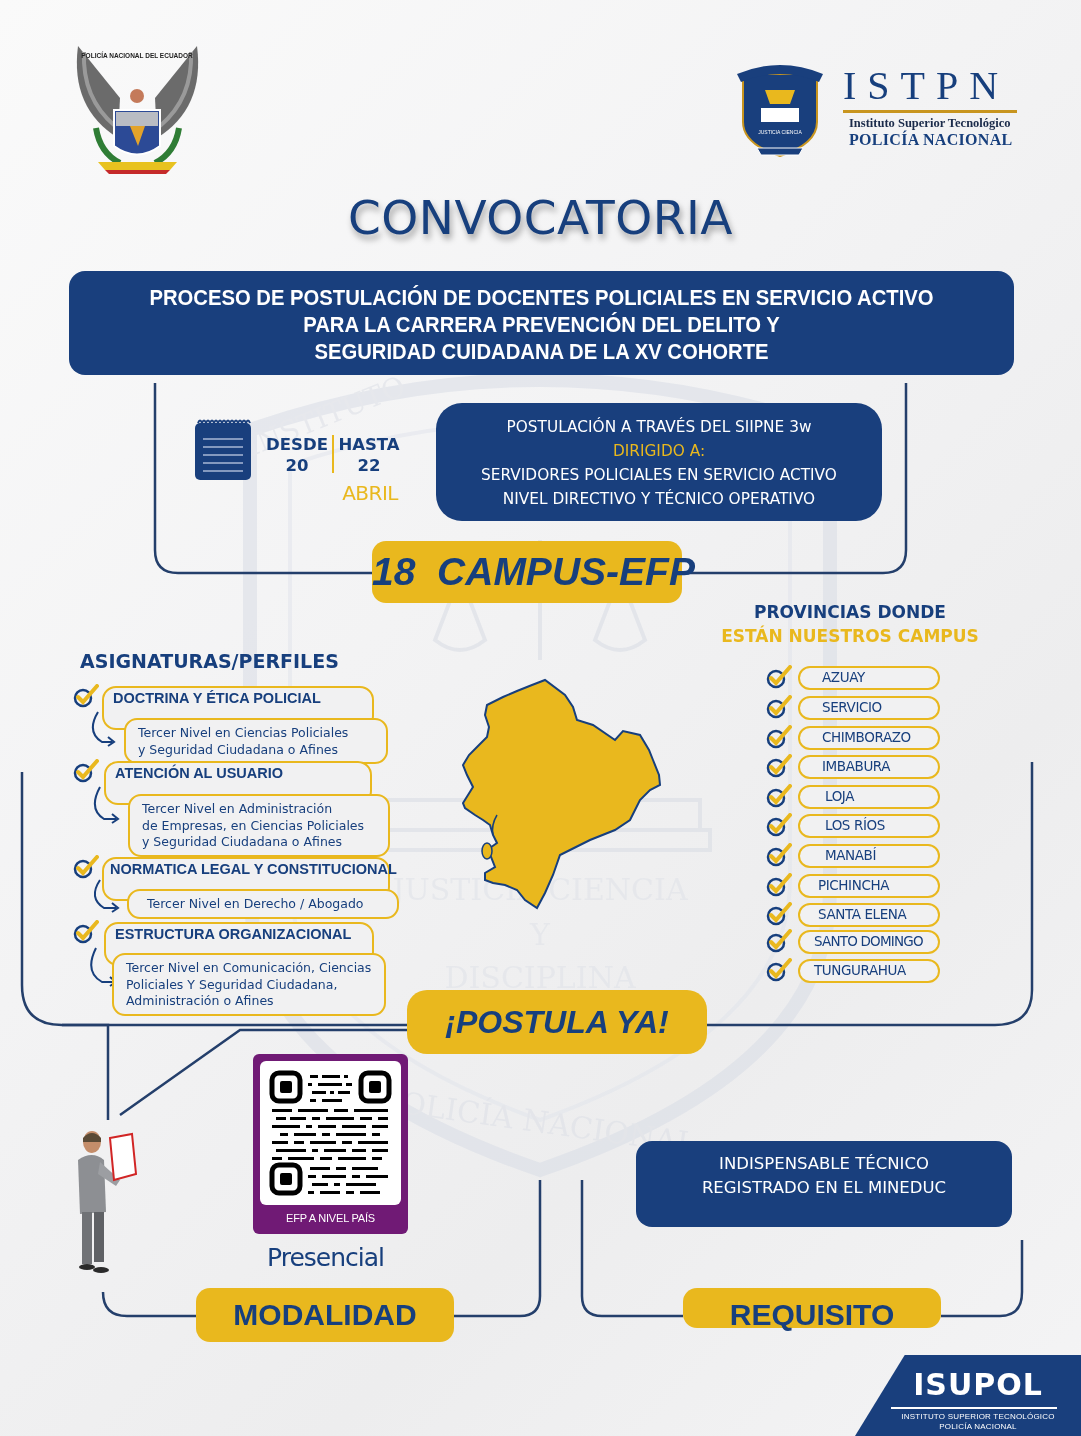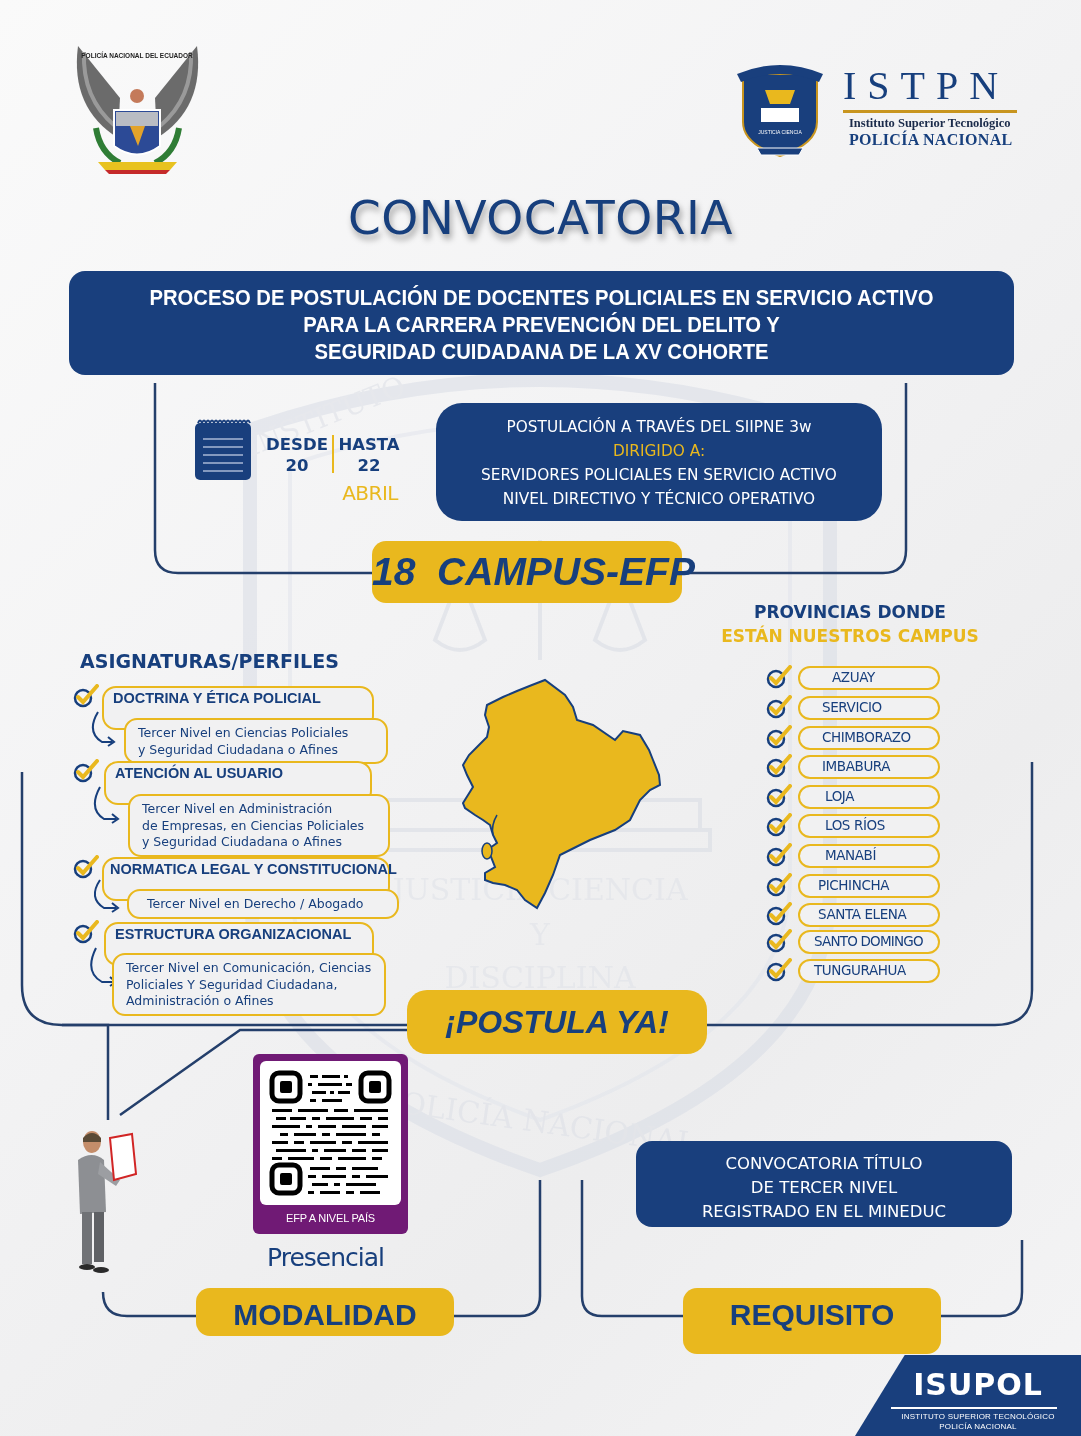--- a/index.html
+++ b/index.html
@@ -64,22 +64,22 @@
 
   .map { left: 455px; top: 675px; width: 225px; height: 238px; }
 
   .postula-pill { left: 407px; top: 990px; width: 300px; height: 64px; font-size: 32px; line-height: 64px; font-style: italic; border-radius: 20px; }
 
   .qr-card { left: 253px; top: 1054px; width: 155px; height: 180px; background: #701a75; border-radius: 6px; }
   .qr-white { position: absolute; left: 7px; top: 7px; width: 141px; height: 144px; background: #fff; border-radius: 6px; }
   .qr-label { position: absolute; left: 0; width: 155px; top: 158px; text-align: center; color: #fff; font-size: 11px; letter-spacing: -.2px; }
   .presencial { left: 253px; top: 1243px; width: 145px; text-align: center; font-family: "DejaVu Sans", sans-serif; font-size: 25px; color: #173f7d; letter-spacing: -1px; }
 
-  .modalidad-pill { left: 196px; top: 1288px; width: 258px; height: 48px; font-size: 30px; line-height: 54px; border-radius: 14px; }
-  .requisito-pill { left: 683px; top: 1288px; width: 258px; height: 66px; font-size: 30px; line-height: 54px; border-radius: 14px; }
+  .modalidad-pill { left: 196px; top: 1288px; width: 258px; height: 54px; font-size: 30px; line-height: 54px; border-radius: 14px; }
+  .requisito-pill { left: 683px; top: 1288px; width: 258px; height: 40px; font-size: 30px; line-height: 54px; border-radius: 14px; }
 
   .requisito-box { left: 636px; top: 1141px; width: 376px; height: 86px; border-radius: 16px; padding-top: 11px; font-family: "DejaVu Sans", sans-serif; font-size: 16.5px; line-height: 24px; }
 
   .person { left: 70px; top: 1130px; width: 70px; height: 145px; }
 
   
   .isupol { left: 855px; top: 1355px; width: 226px; height: 81px; }
   .isupol-bg { position: absolute; left: 0; top: 0; width: 226px; height: 81px; background: #193f7d; clip-path: polygon(22% 0, 100% 0, 100% 100%, 0 100%); }
   .isupol-name { position: absolute; left: 28px; top: 12px; width: 190px; text-align: center; color: #fff; font-family: "DejaVu Sans", sans-serif; font-weight: bold; font-size: 30px; letter-spacing: 1px; }
   .isupol-rule { position: absolute; left: 36px; top: 52px; width: 166px; height: 1.5px; background: #fff; }
@@ -266,21 +266,21 @@
 <div class="abs prov-title">
   <div class="navy">PROVINCIAS DONDE</div>
   <div class="gold">ESTÁN NUESTROS CAMPUS</div>
 </div>
 
 <div class="abs prov-row" style="top:665px">
   <svg class="check" viewBox="0 0 26 24">
       <circle cx="10" cy="14" r="8" fill="none" stroke="#173f7d" stroke-width="2.5"></circle>
       <path d="M5 13 L10 18 L24 2" stroke="#e9b81e" stroke-width="4" fill="none" stroke-linecap="round"></path>
     </svg>
-  <div class="prov-pill" style="padding-left:32px">AZUAY</div>
+  <div class="prov-pill" style="padding-left:22px">AZUAY</div>
 </div>
 <div class="abs prov-row" style="top:695px">
   <svg class="check" viewBox="0 0 26 24">
       <circle cx="10" cy="14" r="8" fill="none" stroke="#173f7d" stroke-width="2.5"></circle>
       <path d="M5 13 L10 18 L24 2" stroke="#e9b81e" stroke-width="4" fill="none" stroke-linecap="round"></path>
     </svg>
   <div class="prov-pill" style="padding-left:22px">SERVICIO</div>
 </div>
 <div class="abs prov-row" style="top:725px">
   <svg class="check" viewBox="0 0 26 24">
@@ -434,22 +434,21 @@
   <path d="M8 30 Q22 20 34 30 L36 82 L10 84 Z" fill="#8d8f93"></path>
   <path d="M30 32 L50 50 L46 56 L28 44 Z" fill="#9c9ea2"></path>
   <path d="M40 8 L62 4 L66 44 L44 50 Z" fill="#fff" stroke="#d12525" stroke-width="2"></path>
   <rect x="12" y="82" width="10" height="52" fill="#707276"></rect>
   <rect x="24" y="82" width="10" height="50" fill="#5f6165"></rect>
   <ellipse cx="17" cy="137" rx="8" ry="3" fill="#2a2a2a"></ellipse>
   <ellipse cx="31" cy="140" rx="8" ry="3" fill="#2a2a2a"></ellipse>
 </svg>
 
 <div class="abs navy-box requisito-box">
-  <div>CONVOCATORIA TÍTULO</div>
-  <div>DE TERCER NIVEL</div>
+  <div>INDISPENSABLE TÉCNICO</div>
   <div>REGISTRADO EN EL MINEDUC</div>
 </div>
 <div class="abs gold-pill requisito-pill">REQUISITO</div>
 
 <div class="abs isupol">
   <div class="isupol-bg"></div>
   <div class="isupol-name">ISUPOL</div>
   <div class="isupol-rule"></div>
   <div class="isupol-sub" style="top:57px">INSTITUTO SUPERIOR TECNOLÓGICO</div>
   <div class="isupol-sub" style="top:67px">POLICÍA NACIONAL</div>

